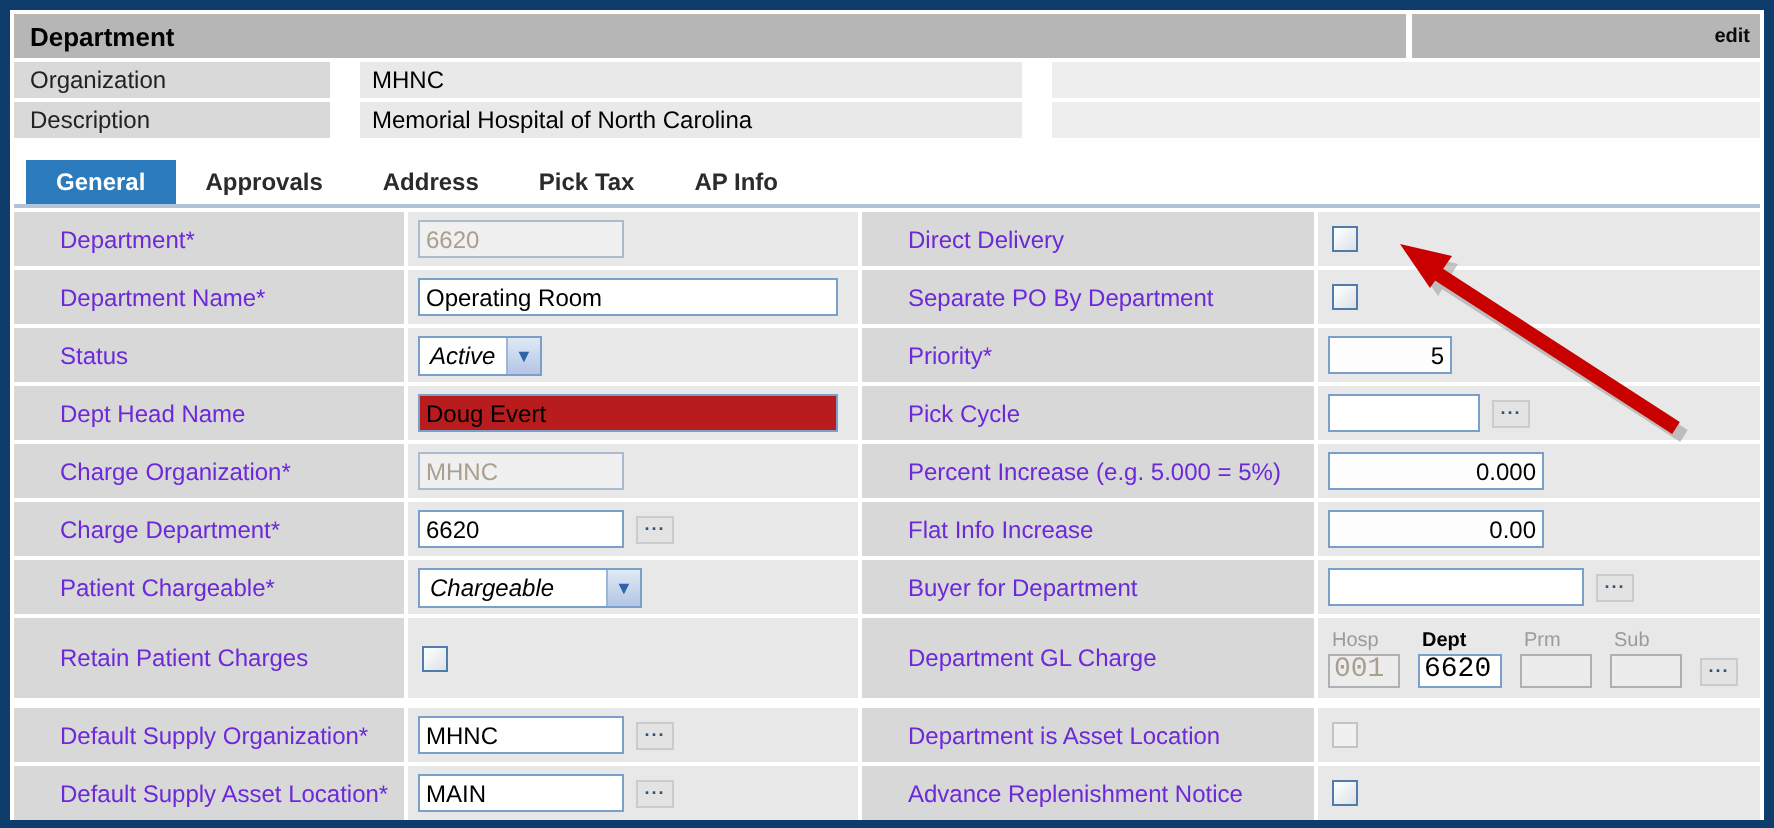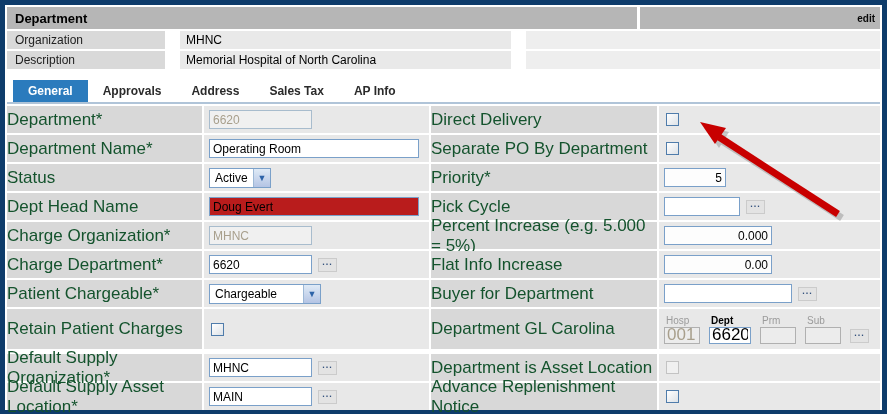--- a/index.html
+++ b/index.html
@@ -4,61 +4,61 @@
 <style>
   * { box-sizing: border-box; margin: 0; padding: 0; }
   html, body { width: 887px; height: 414px; overflow: hidden; }
   body { font-family: "Liberation Sans", "DejaVu Sans", sans-serif; background: #ffffff; position: relative; }
   .frame { position: absolute; inset: 0; background: #0e3c6b; }
   .content { position: absolute; left: 5px; top: 5px; right: 5px; bottom: 4px; background: #ffffff; padding: 2px; }
 
   
   .titlebar { display: flex; gap: 3px; height: 22px; }
   .titlebar .seg { background: #b6b6b6; display: flex; align-items: center; }
-  .titlebar .seg-left { width: 630px; padding-left: 8px; }
+  .titlebar .seg-left { width: 696px; padding-left: 8px; }
   .titlebar .seg-right { flex: 1; justify-content: flex-end; padding-right: 5px; }
   .title-text { font-size: 13px; font-weight: bold; color: #000; }
   .edit-link { font-size: 10px; font-weight: bold; color: #0a0a0a; text-decoration: none; cursor: pointer; }
 
   
   .info-row { display: flex; gap: 15px; height: 18px; margin-top: 2px; }
   .info-label { width: 158px; background: #d9d9d9; display: flex; align-items: center; padding-left: 8px; font-size: 12px; color: #222; }
   .info-value { width: 331px; background: #e9e9e9; display: flex; align-items: center; padding-left: 6px; font-size: 12px; color: #000; }
   .info-tail { flex: 1; background: #eeeeee; }
 
   
   .tabbar { margin-top: 11px; height: 22px; display: flex; padding-left: 6px; }
   .tab { padding: 0 15px; display: flex; align-items: center; font-size: 12px; font-weight: bold; color: #2b2b2b; cursor: pointer; }
   .tab.active { background: #2b7bbd; color: #ffffff; }
   .tab-underline { height: 2px; background: #b0c4d8; }
 
   
   .grid { display: grid; grid-template-columns: 195px 225px 226px 1fr; gap: 2px; margin-top: 2px; }
   .grid-a { grid-template-rows: repeat(7, 27px) 40px; }
   .grid-b { grid-template-rows: 27px 27px; margin-top: 5px; }
-  .lc { background: #d8d8d8; display: flex; align-items: center; padding-left: 0; font-size: 17px; color: #14532d; }
+  .lc { background: #d8d8d8; display: flex; align-items: center; padding-left: 23px; font-size: 12px; color: #6d28d9; }
   .fc { background: #e8e8e8; display: flex; align-items: center; padding-left: 5px; }
 
   
   .inp { height: 19px; border: 1px solid #7aa0c9; background: #fdfdfd; font-family: inherit; font-size: 12px; color: #000; padding: 0 3px; }
   .inp.dis { background: #f0f0f0; border-color: #a8bccd; color: #a89f8c; }
   .inp.num { text-align: right; }
   .sel { display: inline-flex; align-items: stretch; height: 20px; border: 1px solid #7aa0c9; background: #ffffff; cursor: pointer; }
-  .sel-text { display: flex; align-items: center; padding: 0 5px; font-size: 12px; color: #000; }
+  .sel-text { display: flex; align-items: center; padding: 0 5px; font-size: 12px; color: #000; font-style: italic; }
   .sel-btn { width: 17px; display: flex; align-items: center; justify-content: center; background: linear-gradient(180deg, #dfeaf6 0%, #b4c4e4 100%); border-left: 1px solid #9db8d6; color: #2d63a8; font-size: 9px; }
   .cb { width: 13px; height: 13px; border: 1px solid #4f7cab; background: linear-gradient(135deg, #ffffff 0%, #dde2e7 100%); margin-left: 2px; cursor: pointer; }
   .cb.dis { border-color: #c3c3c3; background: #f0f0f0; cursor: default; }
   .dots { margin-left: 6px; width: 19px; height: 14px; background: #e3e3e3; border: 1px solid #cbcbcb; display: flex; align-items: center; justify-content: center; font-size: 9px; font-weight: bold; color: #33517d; letter-spacing: 1px; line-height: 1; cursor: pointer; padding-bottom: 4px; }
 
   
   .gl-group { display: flex; align-items: flex-end; }
   .gl-seg { display: flex; flex-direction: column; margin-right: 9px; }
   .gl-label { font-size: 10px; color: #9b9b9b; margin-bottom: 1px; padding-left: 2px; }
   .gl-label.on { color: #000; font-weight: bold; }
-  .gl-inp { height: 17px; font-family: Liberation Sans, sans-serif; font-size: 17px; padding: 0 2px; }
+  .gl-inp { height: 17px; font-family: Liberation Mono, monospace; font-size: 14px; padding: 0 2px; }
   .gl-inp.dis { background: #ececec; border: 1px solid #b0b0b0; color: #a89f8c; }
   .gl-inp.on { background: #ffffff; border: 1px solid #7aa0c9; color: #000; }
   .gl-group .dots { margin-bottom: 1px; }
 
   .arrow-overlay { position: absolute; inset: 0; width: 887px; height: 414px; pointer-events: none; z-index: 10; }
   .w36 { width: 36px; } .w42 { width: 42px; }
 </style>
 </head>
 <body>
 
@@ -82,21 +82,21 @@
   <div class="info-row">
     <div class="info-label">Description</div>
     <div class="info-value">Memorial Hospital of North Carolina</div>
     <div class="info-tail"></div>
   </div>
 
   <div class="tabbar">
     <div class="tab active">General</div>
     <div class="tab">Approvals</div>
     <div class="tab">Address</div>
-    <div class="tab">Sales Tax</div>
+    <div class="tab">Pick Tax</div>
     <div class="tab">AP Info</div>
   </div>
   <div class="tab-underline"></div>
 
   <div class="grid grid-a">
 
     <div class="lc">Department*</div>
     <div class="fc">
       <input class="inp dis" style="width: 103px;" disabled="" value="6620">
     </div>
@@ -165,21 +165,21 @@
     <div class="lc">Buyer for Department</div>
     <div class="fc">
       <input class="inp" style="width: 128px; background: rgb(255, 255, 255);" value="">
       <div class="dots">...</div>
     </div>
 
     <div class="lc">Retain Patient Charges</div>
     <div class="fc">
       <div class="cb"></div>
     </div>
-    <div class="lc">Department GL Carolina</div>
+    <div class="lc">Department GL Charge</div>
     <div class="fc">
       <div class="gl-group">
         <div class="gl-seg">
           <span class="gl-label">Hosp</span>
           <input class="gl-inp dis w36" disabled="" value="001" style="">
         </div>
         <div class="gl-seg">
           <span class="gl-label on">Dept</span>
           <input class="gl-inp on w42" value="6620" style="">
         </div>

